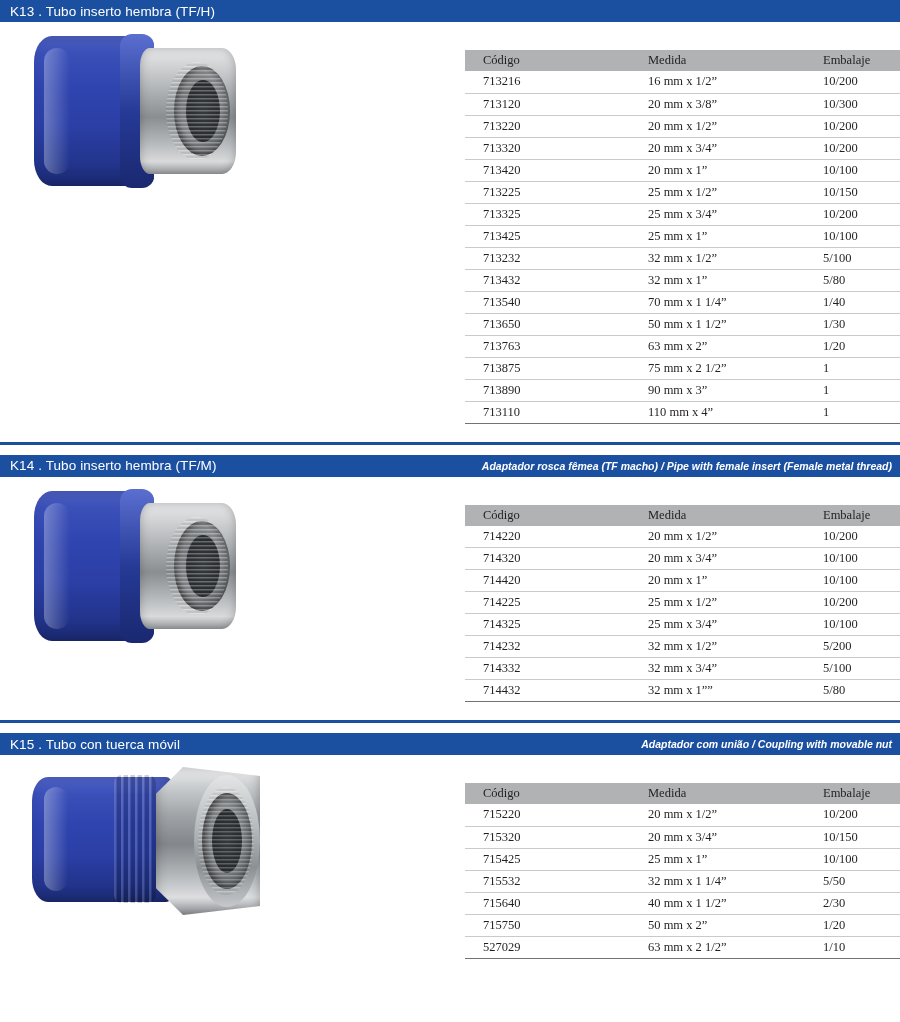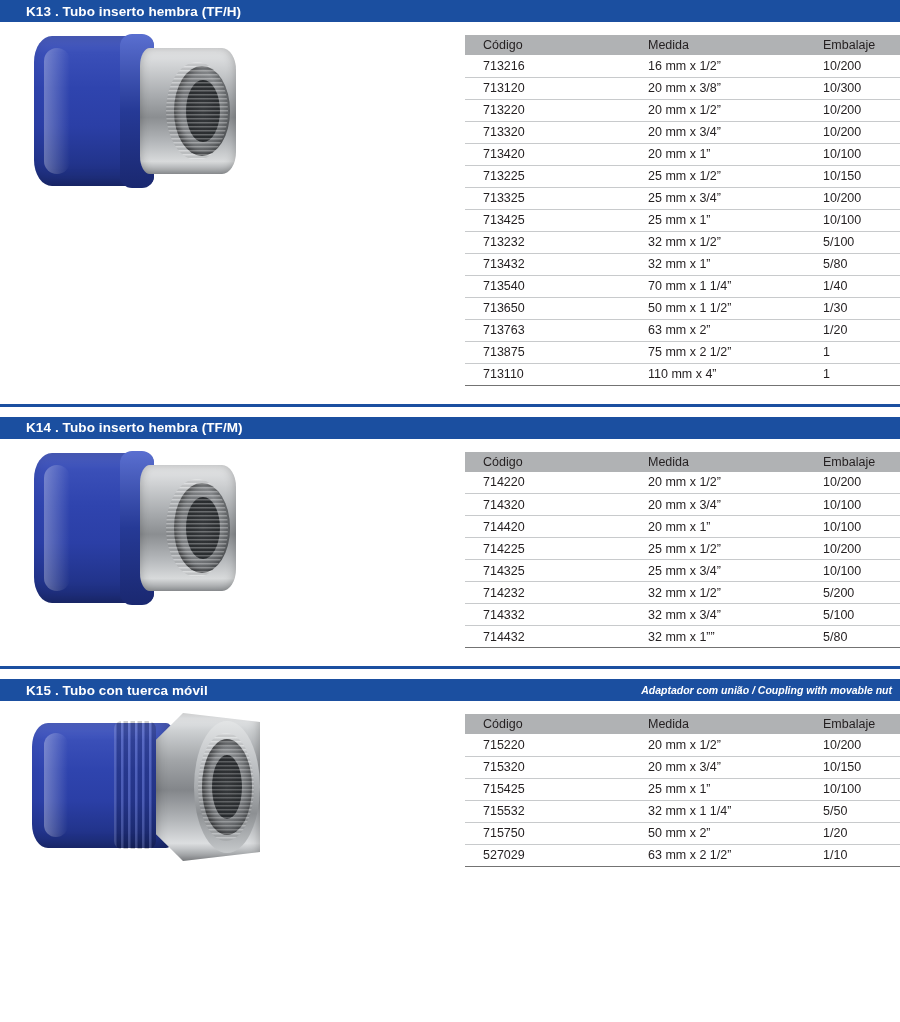--- a/index.html
+++ b/index.html
@@ -27,22 +27,22 @@
   .sec-head {
     position: relative;
     height: 22px;
     background: #1b4fa0;
     color: #ffffff;
     display: flex;
     align-items: center;
   }
   .sec-head .title {
     font-size: 13.5px;
-    font-weight: bold;
-    padding-left: 26px;
+    font-weight: normal;
+    padding-left: 10px;
     letter-spacing: 0.1px;
     white-space: nowrap;
   }
   .sec-head .subtitle {
     position: absolute;
     right: 8px;
     top: 50%;
     transform: translateY(-50%);
     font-size: 10.5px;
     font-style: italic;
@@ -56,21 +56,22 @@
     display: flex;
     align-items: flex-start;
   }
   .img-col {
     width: 465px;
     flex: 0 0 465px;
     position: relative;
   }
   .tbl-col {
     flex: 1 1 auto;
-    padding-top: 13px;
+    padding-top: 28px;
+    font-family: Liberation Serif, serif;
   }
 
   
   table.spec {
     width: 100%;
     border-collapse: collapse;
     font-size: 12.5px;
   }
   table.spec thead th {
     background: #b0b2b4;
@@ -334,37 +335,43 @@
                 <td>713763</td>
                 <td>63 mm x 2”</td>
                 <td>1/20</td>
               </tr>
             <tr>
                 <td>713875</td>
                 <td>75 mm x 2 1/2”</td>
                 <td>1</td>
               </tr>
             <tr>
+                <td>713890</td>
+                <td>90 mm x 3”</td>
+                <td>1</td>
+              </tr>
+            <tr>
                 <td>713110</td>
                 <td>110 mm x 4”</td>
                 <td>1</td>
               </tr>
           </tbody>
         </table>
       </div>
     </div>
   </div>
 
   <div class="spacer-md"></div>
   <div class="sep"></div>
   <div class="spacer-sm"></div>
 
   <div class="section">
     <div class="sec-head">
       <span class="title">K14 . Tubo inserto hembra (TF/M)</span>
+      <span class="subtitle">Adaptador rosca fêmea (TF macho)  / Pipe with female insert (Female metal thread)</span>
     </div>
     <div class="sec-body">
       <div class="img-col">
         <div class="product fitting-a">
           <div class="blue-body"></div>
           <div class="ring"></div>
           <div class="metal">
             <div class="bore"></div>
             <div class="threads"></div>
           </div>
@@ -471,20 +478,25 @@
                 <td>715425</td>
                 <td>25 mm x 1”</td>
                 <td>10/100</td>
               </tr>
             <tr>
                 <td>715532</td>
                 <td>32 mm x 1 1/4”</td>
                 <td>5/50</td>
               </tr>
             <tr>
+                <td>715640</td>
+                <td>40 mm x 1 1/2”</td>
+                <td>2/30</td>
+              </tr>
+            <tr>
                 <td>715750</td>
                 <td>50 mm x 2”</td>
                 <td>1/20</td>
               </tr>
             <tr>
                 <td>527029</td>
                 <td>63 mm x 2 1/2”</td>
                 <td>1/10</td>
               </tr>
           </tbody>

